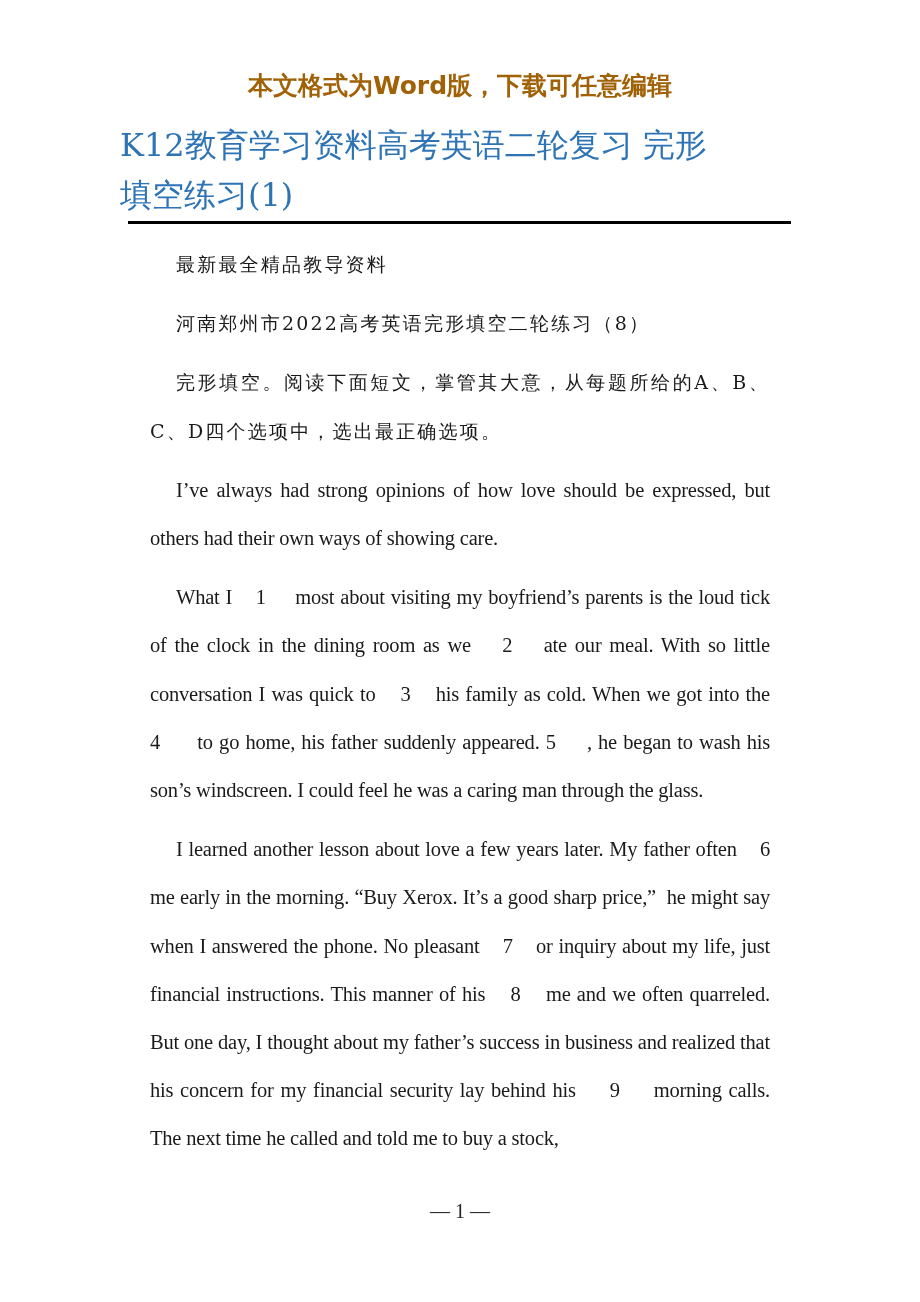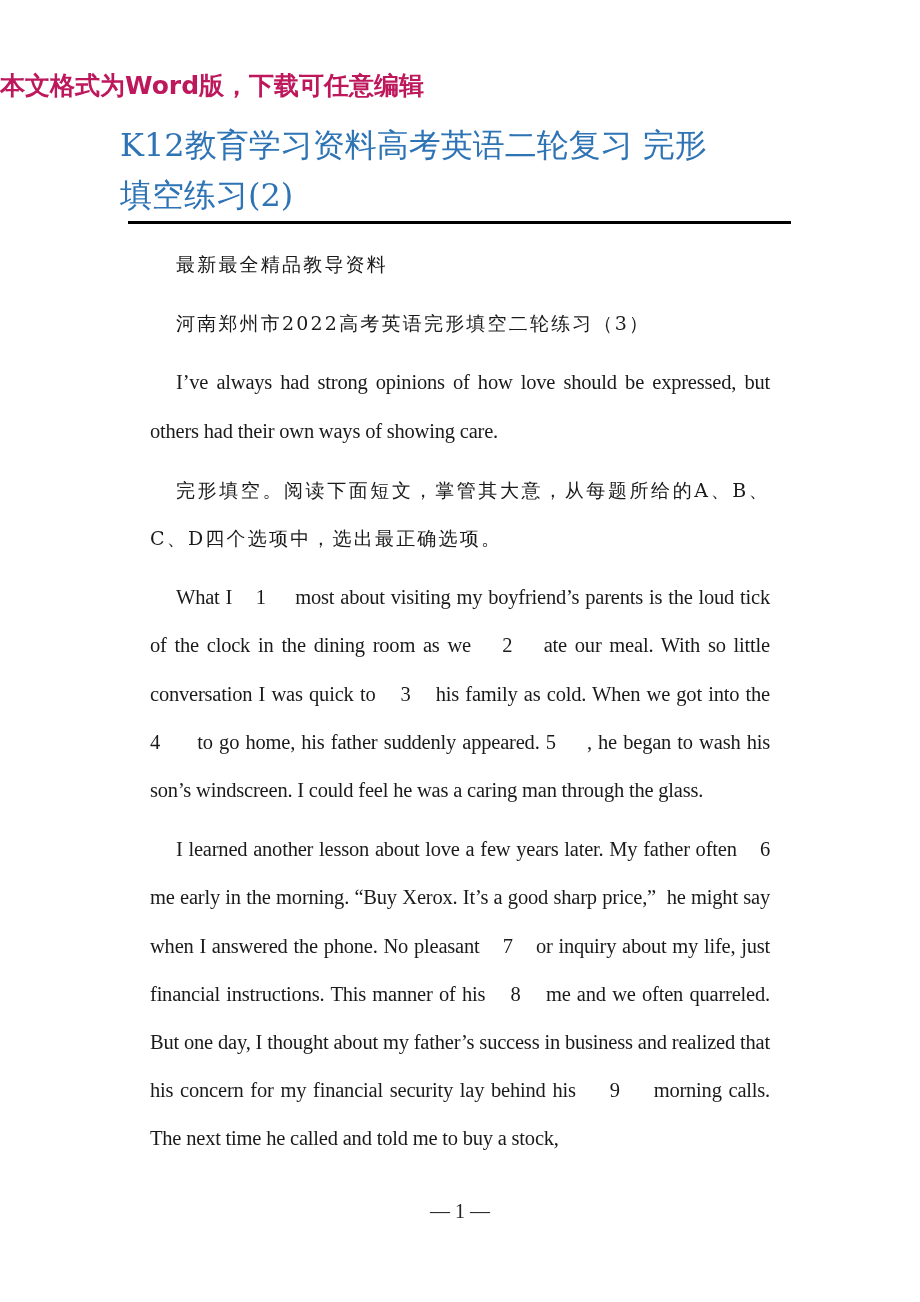--- a/index.html
+++ b/index.html
@@ -17,26 +17,26 @@
     }
     .page {
       position: absolute;
       left: 0; top: 0;
       width: 920px; height: 1302px;
     }
     .banner {
       position: absolute;
       left: 0; width: 920px;
       top: 68px;
-      text-align: left;
+      text-align: center;
       font-family: "DejaVu Sans", "Liberation Sans", sans-serif;
       font-weight: bold;
       font-size: 25px;
       line-height: 36px;
-      color: #be185d;
+      color: #a16207;
       letter-spacing: 0px;
     }
     .title {
       position: absolute;
       left: 120px; width: 680px;
       top: 120px;
       font-family: "DejaVu Serif", "Liberation Serif", serif;
       font-size: 32px;
       line-height: 50px;
       color: #2e74b5;
@@ -86,29 +86,29 @@
   </style>
 </head>
 <body>
 
 <div class="page">
 
   <div class="banner">本文格式为Word版，下载可任意编辑</div>
 
   <div class="title">
     <div>K12教育学习资料高考英语二轮复习 完形</div>
-    <div>填空练习(2)</div>
+    <div>填空练习(1)</div>
   </div>
 
   <div class="divider"></div>
 
   <div class="body-text">
     <p class="para cn">最新最全精品教导资料</p>
-    <p class="para cn">河南郑州市2022高考英语完形填空二轮练习（3）</p>
+    <p class="para cn">河南郑州市2022高考英语完形填空二轮练习（8）</p>
+    <p class="para cn">完形填空。阅读下面短文，掌管其大意，从每题所给的A、B、C、D四个选项中，选出最正确选项。</p>
     <p class="para en">I’ve always had strong opinions of how love should be expressed, but others had their own ways of showing care.</p>
-    <p class="para cn">完形填空。阅读下面短文，掌管其大意，从每题所给的A、B、C、D四个选项中，选出最正确选项。</p>
     <p class="para en" style="white-space: pre-wrap;">What I    1     most about visiting my boyfriend’s parents is the loud tick of the clock in the dining room as we    2    ate our meal. With so little conversation I was quick to    3    his family as cold. When we got into the      4      to go home, his father suddenly appeared. 5     , he began to wash his son’s windscreen. I could feel he was a caring man through the glass.</p>
     <p class="para en" style="white-space: pre-wrap;">I learned another lesson about love a few years later. My father often    6     me early in the morning. “Buy Xerox. It’s a good sharp price,”  he might say when I answered the phone. No pleasant    7    or inquiry about my life, just financial instructions. This manner of his    8    me and we often quarreled. But one day, I thought about my father’s success in business and realized that his concern for my financial security lay behind his     9     morning calls. The next time he called and told me to buy a stock,</p>
   </div>
 
   <div class="footer">— 1 —</div>
 
 </div>
 
 </body></html>

